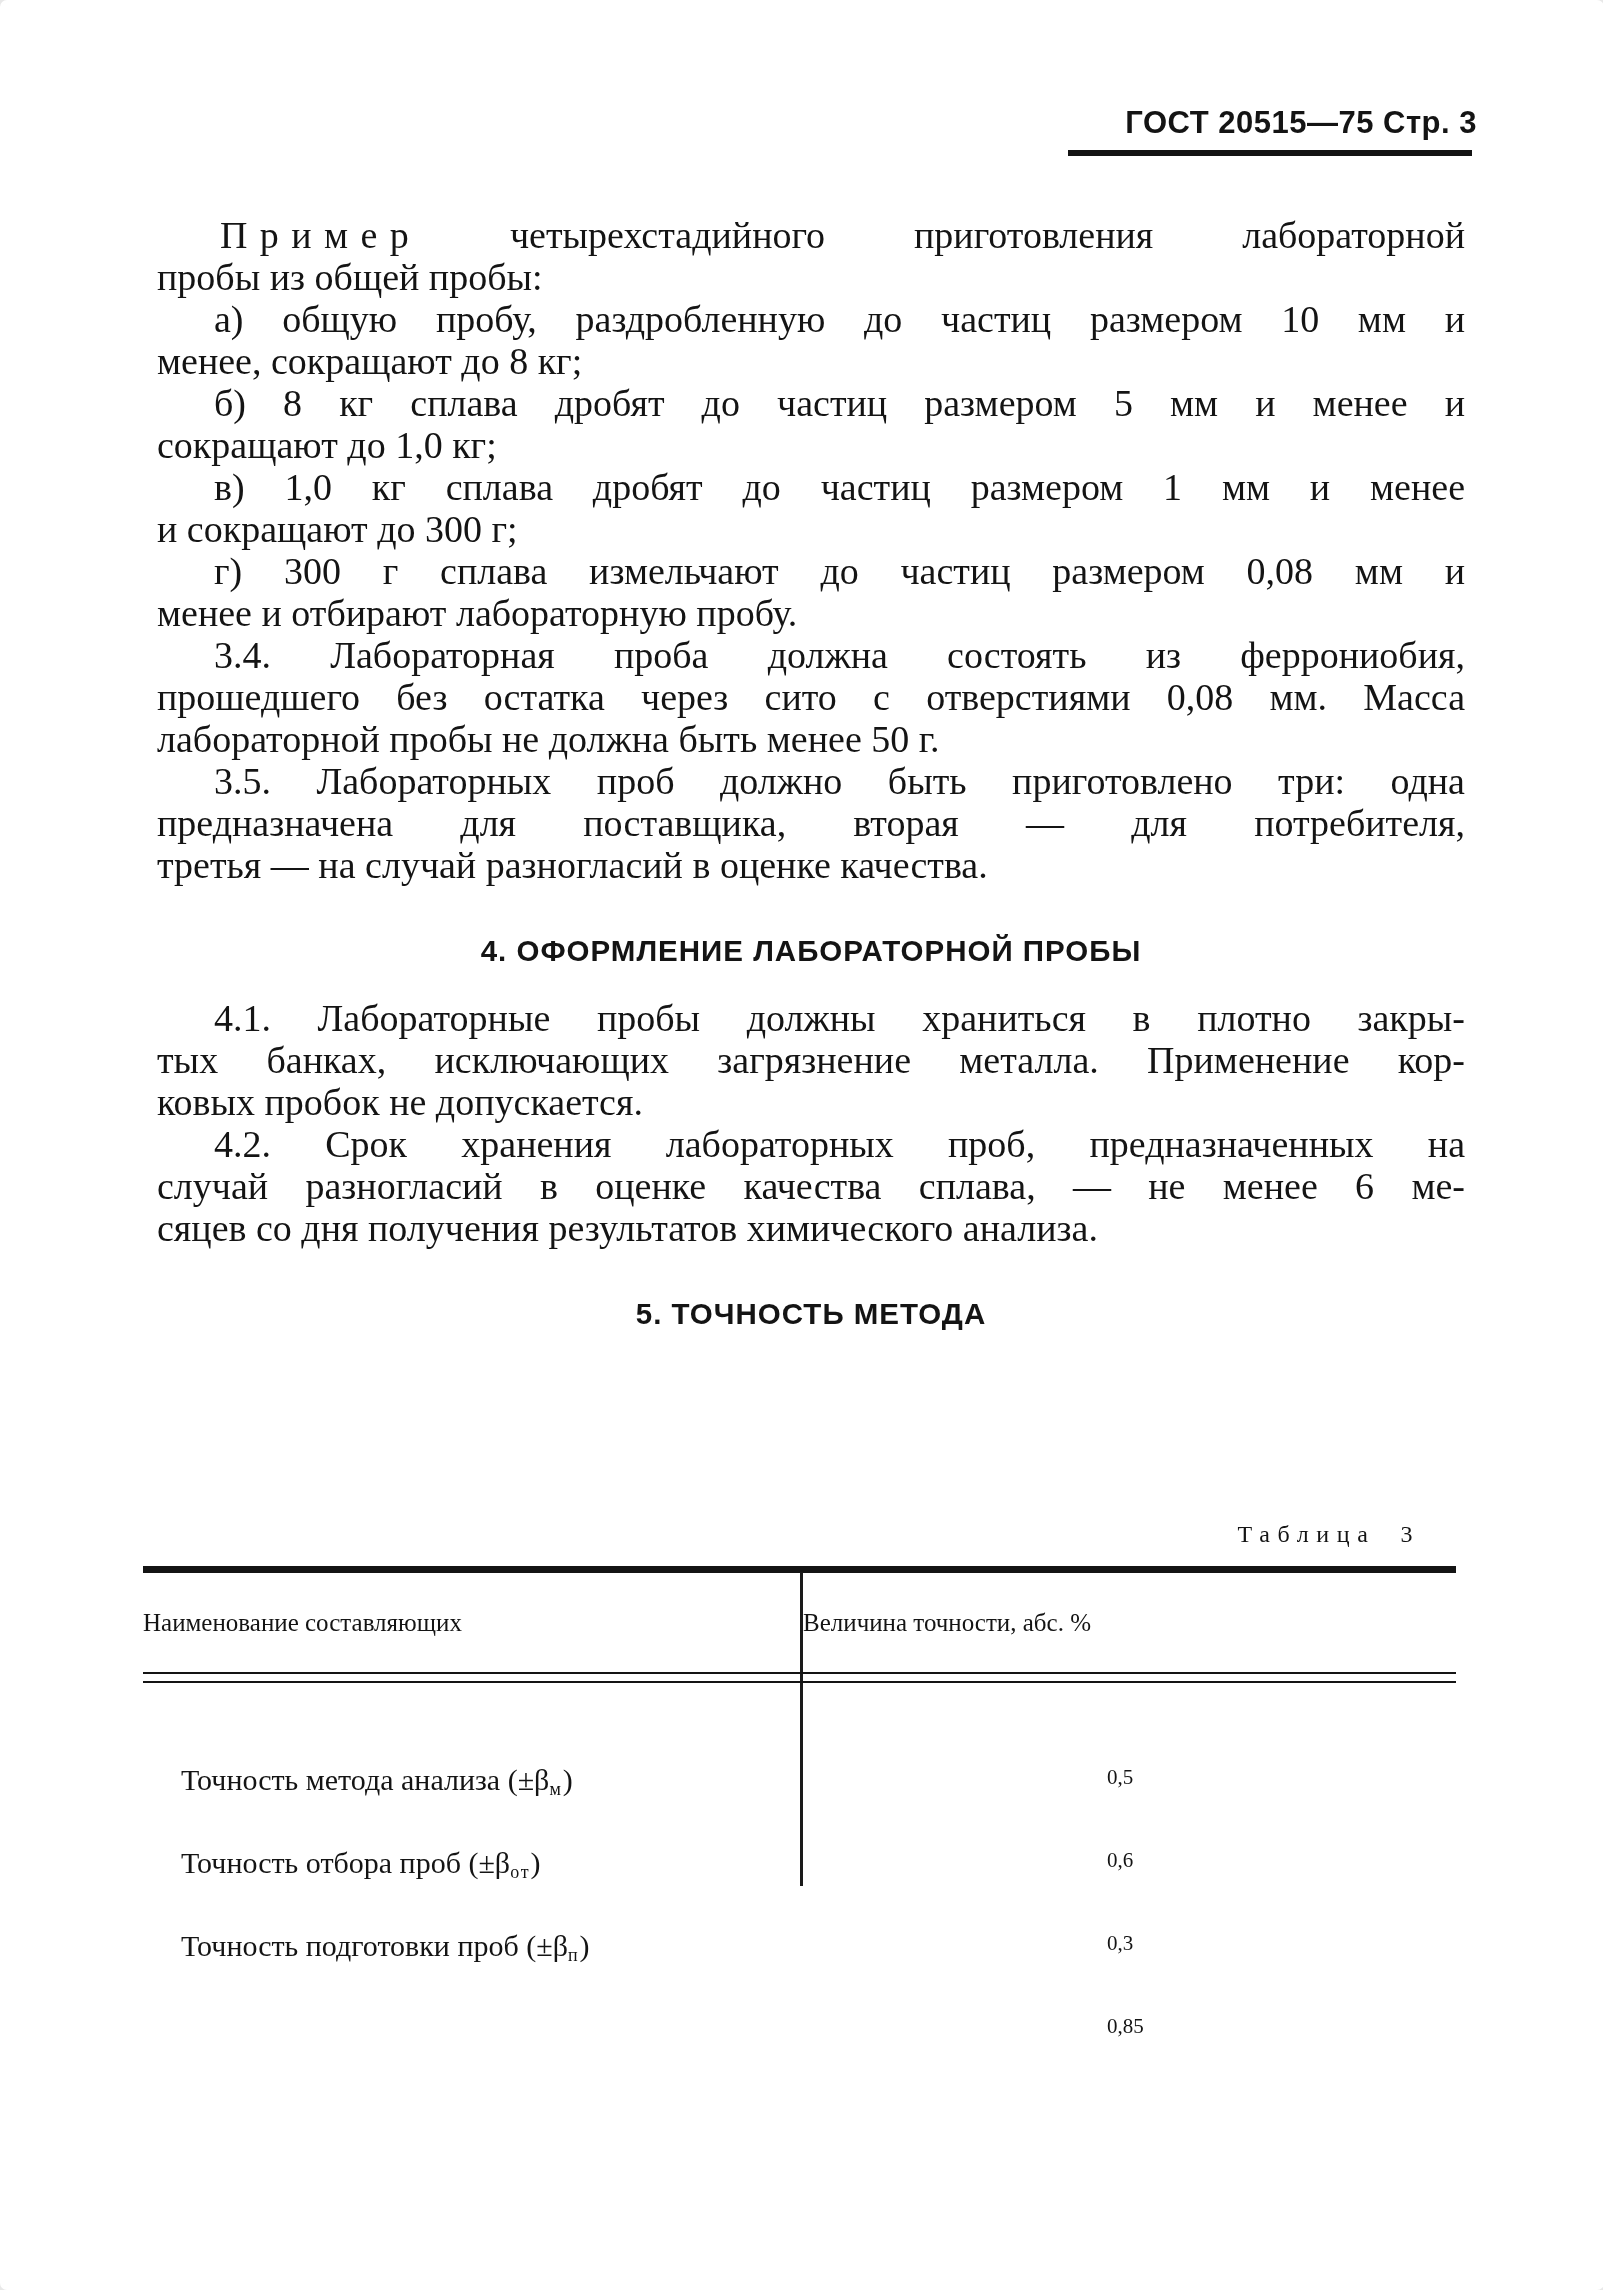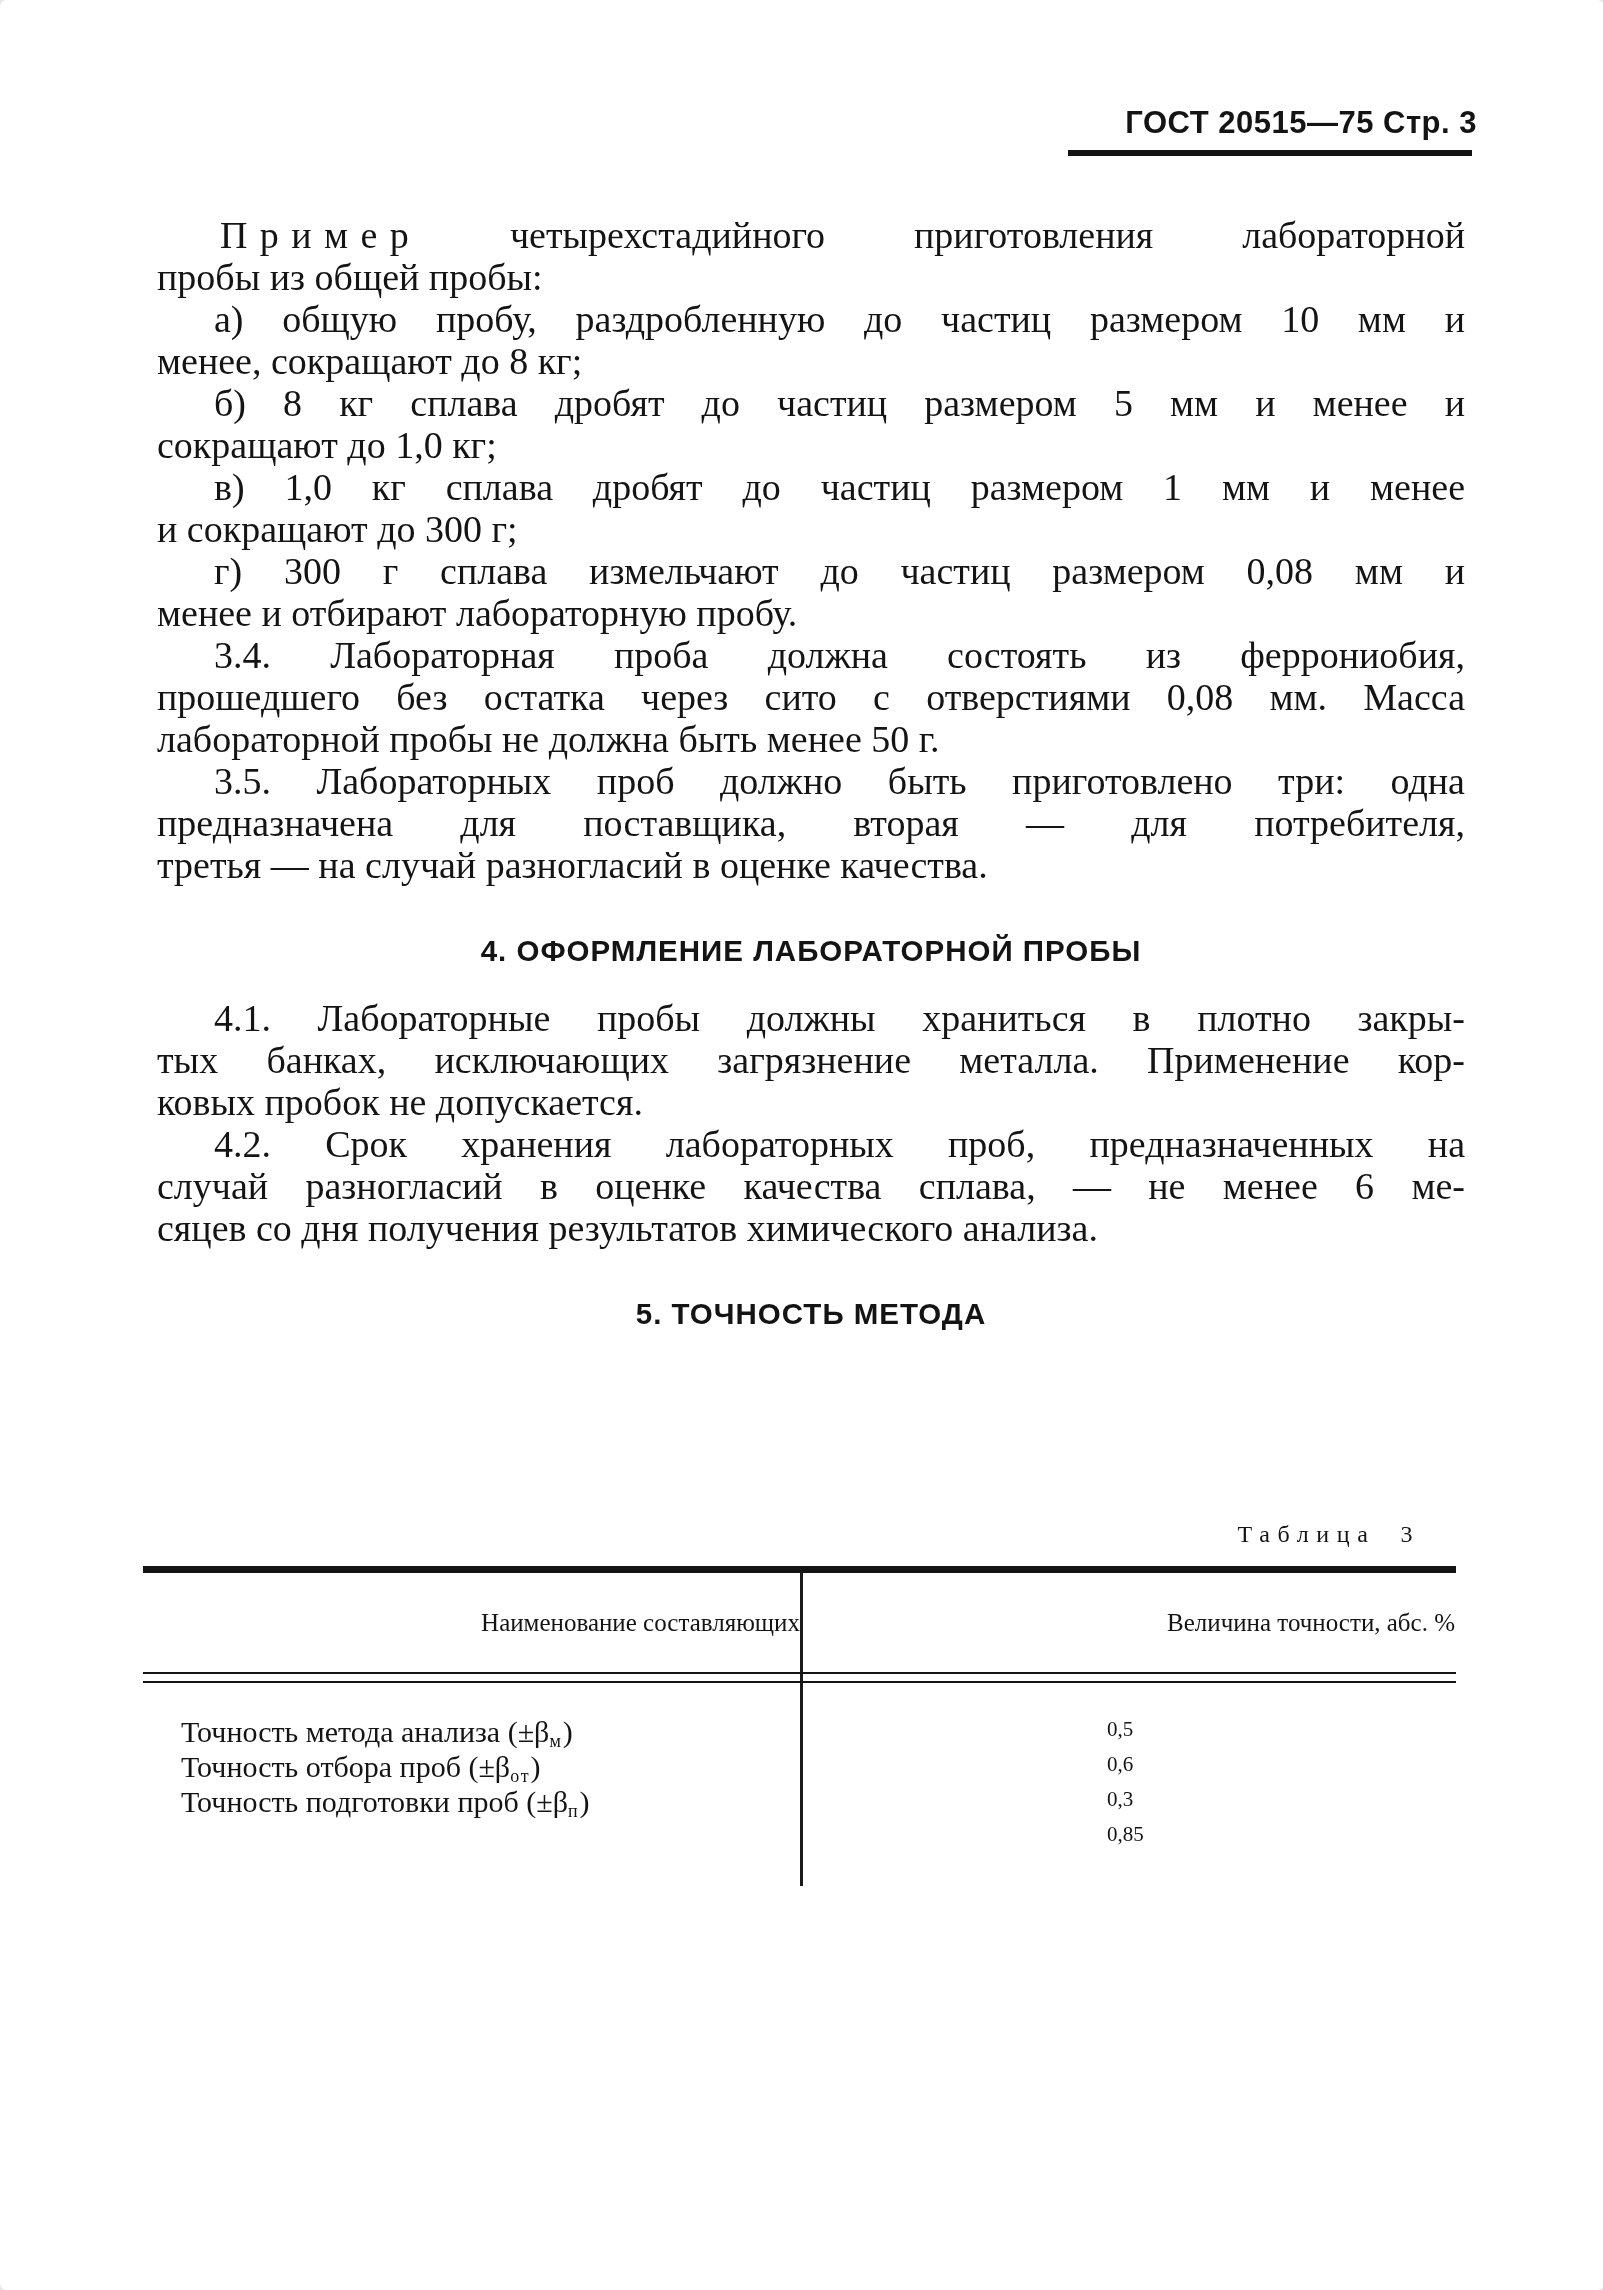--- a/index.html
+++ b/index.html
@@ -56,33 +56,33 @@
     position:absolute;top:1572px;left:800px;width:2.9px;height:314px;
     background:#1a1a1a;
   }
   .tbl-dblline{
     position:absolute;top:1672px;left:143px;width:1313px;height:11.4px;
     border-top:2.9px solid #141414;border-bottom:2.9px solid #141414;
     box-sizing:border-box;
   }
   .tbl-h{
     position:absolute;top:1609px;
-    font-size:25px;text-align:right;white-space:nowrap;
+    font-size:25px;text-align:left;white-space:nowrap;
   }
   .tbl-h.c1{left:143px;width:657px;}
   .tbl-h.c2{left:803px;width:652px;}
   .tbl-rows{
     position:absolute;top:1714px;left:181px;width:609px;
     font-size:30px;line-height:35px;white-space:nowrap;
   }
   .tbl-vals{
     position:absolute;top:1712px;left:1107px;width:190px;
     font-size:21px;line-height:35px;white-space:nowrap;
   }
-  .trow{height:35px;}
+  .trow{height:35px;margin-top:48px;}
   .trow sub{
     font-size:.6em;letter-spacing:1.9px;
     vertical-align:-0.28em;line-height:0;
   }
 </style>
 </head>
 <body>
 
 <div class="page">
 

